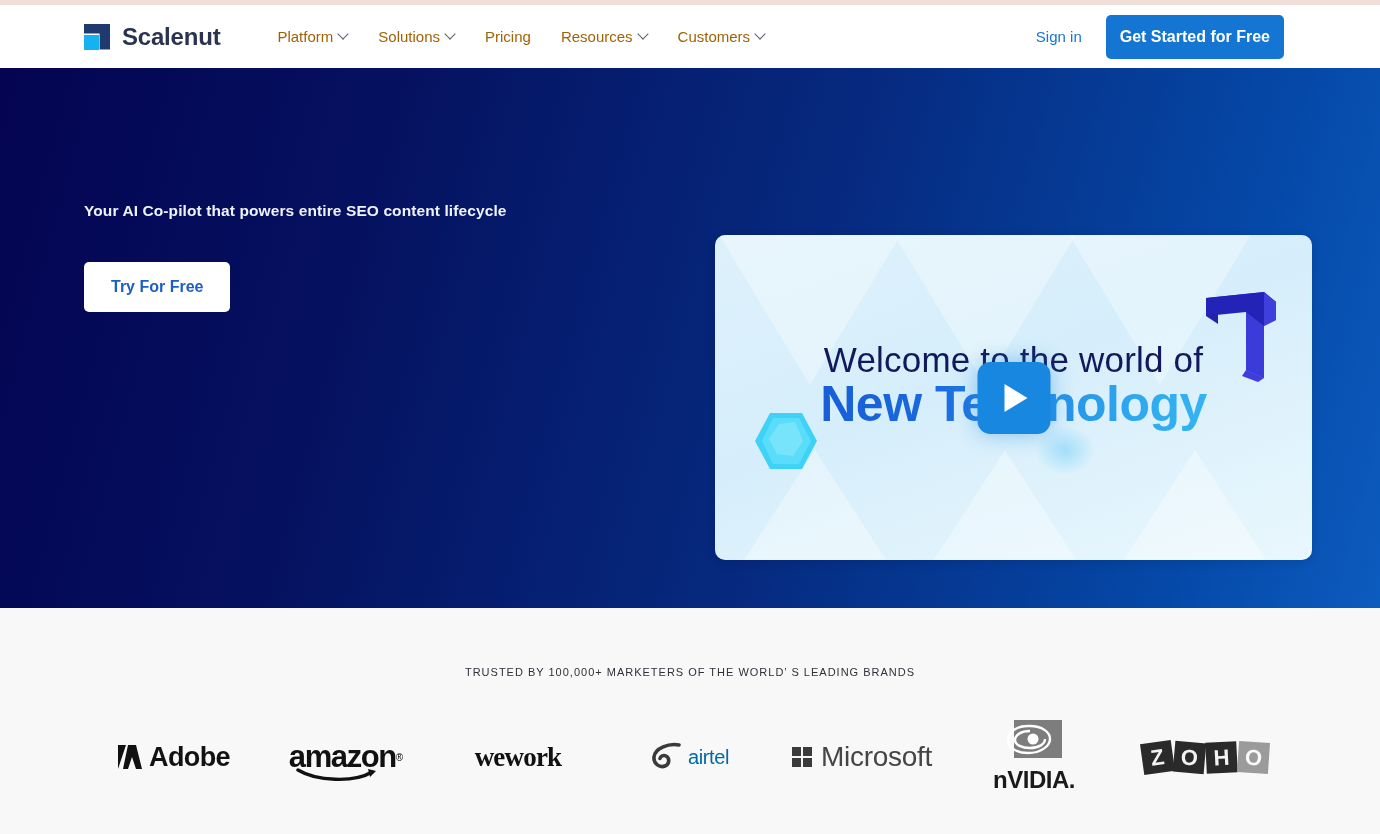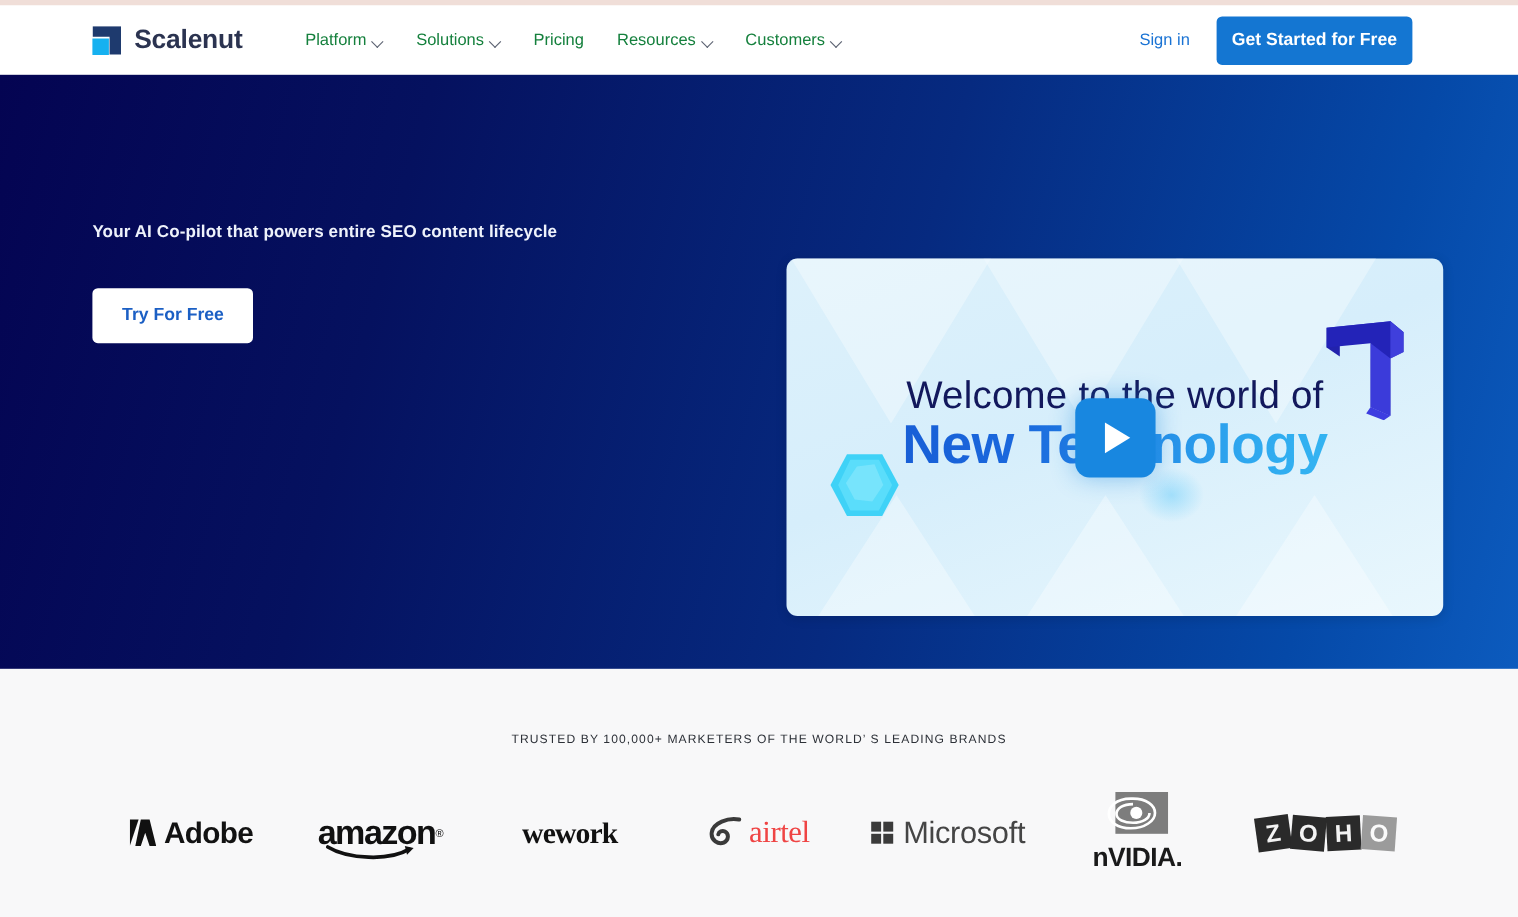--- a/index.html
+++ b/index.html
@@ -22,22 +22,22 @@
   .bm-main {
     position:absolute; left:0; top:0; width:26px; height:26px;
     background:#1e3a6e;
     clip-path:polygon(0 0, 100% 0, 100% 100%, 60% 100%, 60% 38%, 0 38%);
   }
   .bm-sq { position:absolute; left:0; bottom:0; width:15px; height:15px; background:#16b1f0; }
   .brand-name { font-size:24px; font-weight:700; color:#2b3350; letter-spacing:-0.2px; }
 
   .nav { display:flex; align-items:center; gap:0; margin-left:42px; }
   .nav-item {
-    display:flex; align-items:flex-end; gap:6px;
-    font-size:15px; color:#15803d; padding:6px 15px; cursor:pointer;
+    display:flex; align-items:center; gap:6px;
+    font-size:15px; color:#a16207; padding:6px 15px; cursor:pointer;
     white-space:nowrap;
   }
   .chev { display:inline-block; width:9px; height:9px; position:relative; top:-2px; }
   .chev::before {
     content:""; position:absolute; left:0; top:0;
     width:7px; height:7px;
     border-right:1.6px solid #5a6070; border-bottom:1.6px solid #5a6070;
     transform:rotate(45deg);
   }
 
@@ -153,21 +153,21 @@
   .adobe-txt { font-size:27px; font-weight:700; color:#121212; letter-spacing:-0.6px; }
   .amazon-wrap { position:relative; }
   .amazon-txt { font-size:31px; font-weight:700; color:#111; letter-spacing:-1.4px; }
   .amazon-reg { font-size:10px; vertical-align:super; font-weight:400; }
   .amazon-smile { position:absolute; left:7px; bottom:-8px; }
   .wework-txt {
     font-family:"Liberation Serif", serif; font-size:27px;
     font-weight:700; color:#111; letter-spacing:-0.8px;
   }
   .airtel-wrap { display:flex; align-items:center; gap:5px; }
-  .airtel-txt { font-size:28px; color:#ef4444; letter-spacing:-0.4px;font-family:Liberation Serif, serif; }
+  .airtel-txt { font-size:20px; color:#0369a1; letter-spacing:-0.4px; }
   .ms-wrap { display:flex; align-items:center; gap:9px; }
   .ms-grid {
     width:20px; height:20px; display:grid;
     grid-template-columns:1fr 1fr; grid-template-rows:1fr 1fr; gap:2.5px;
   }
   .ms-grid span { background:#3b3b3b; }
   .ms-txt { font-size:28px; color:#454545; letter-spacing:-0.3px; }
   .nv-wrap { display:flex; flex-direction:column; align-items:center; gap:4px; }
   .nv-txt { font-size:24px; font-weight:700; color:#1a1a1a; letter-spacing:-0.5px; }
   .zoho-wrap { display:flex; align-items:center; }

